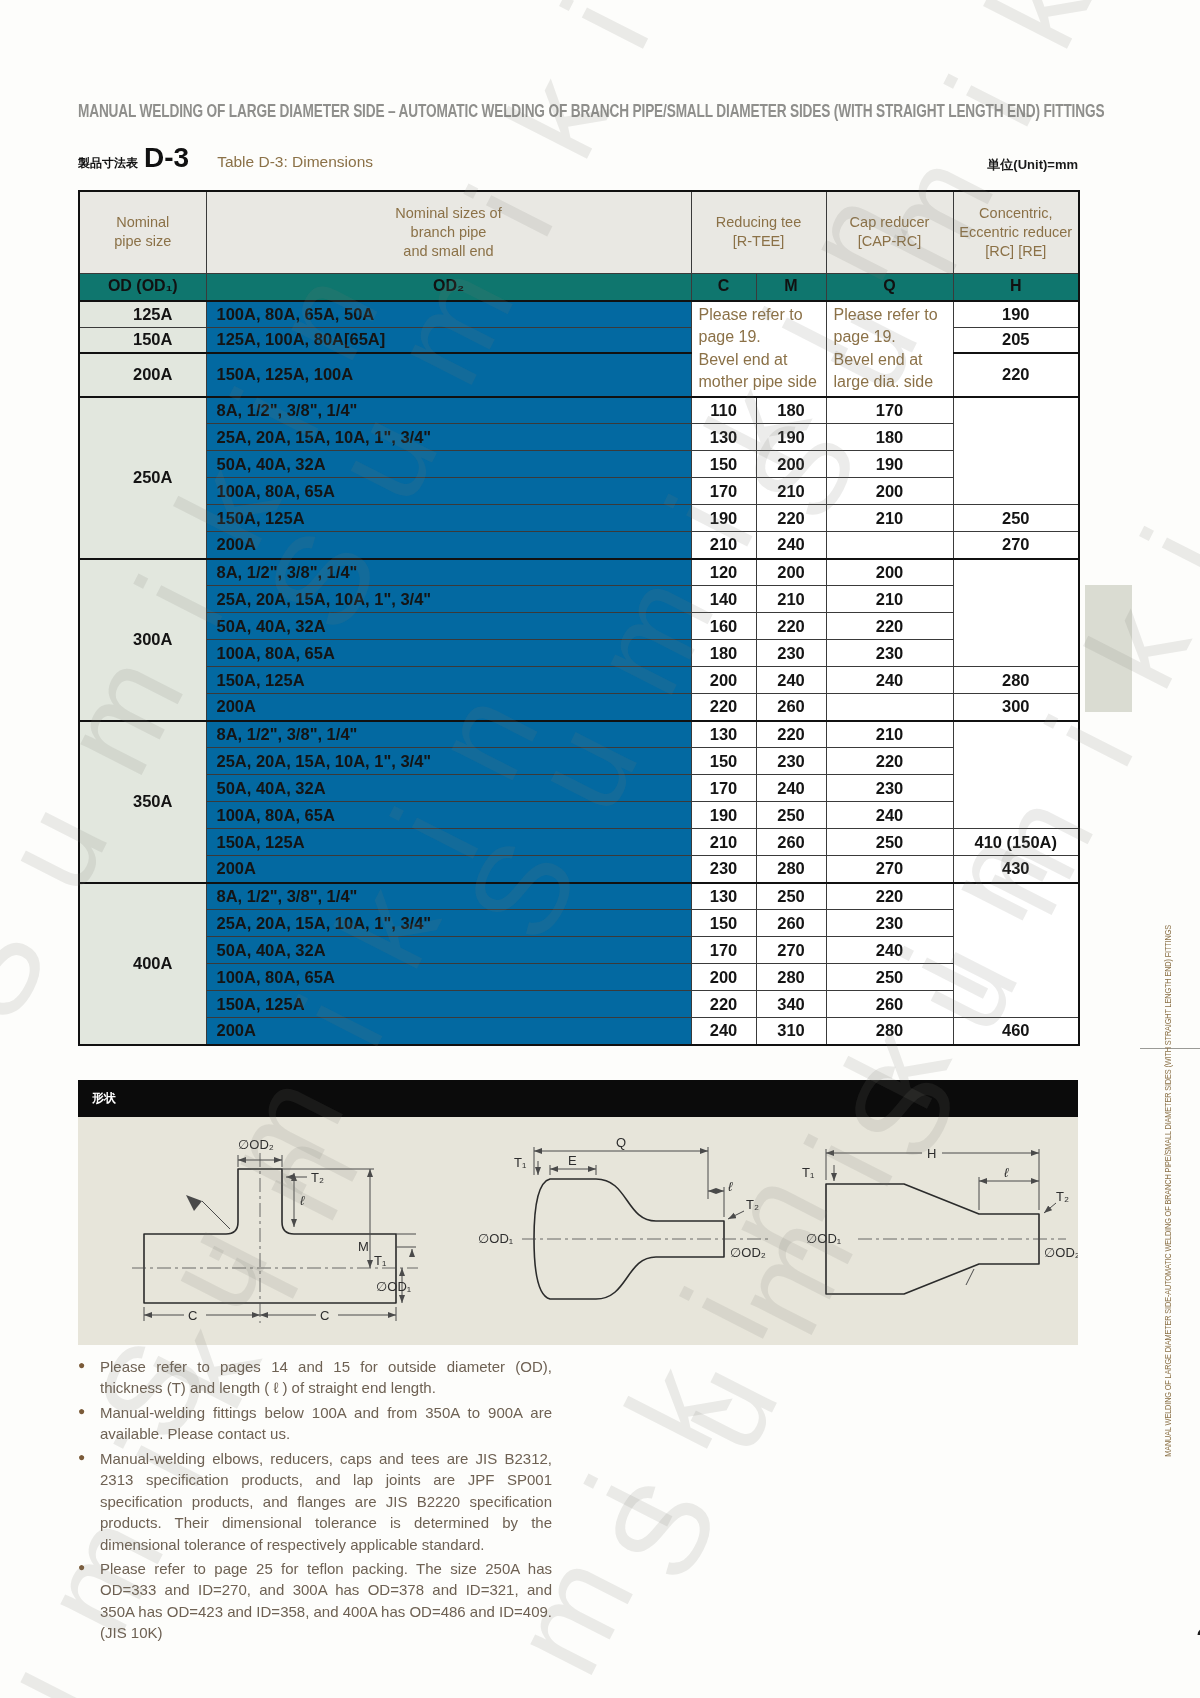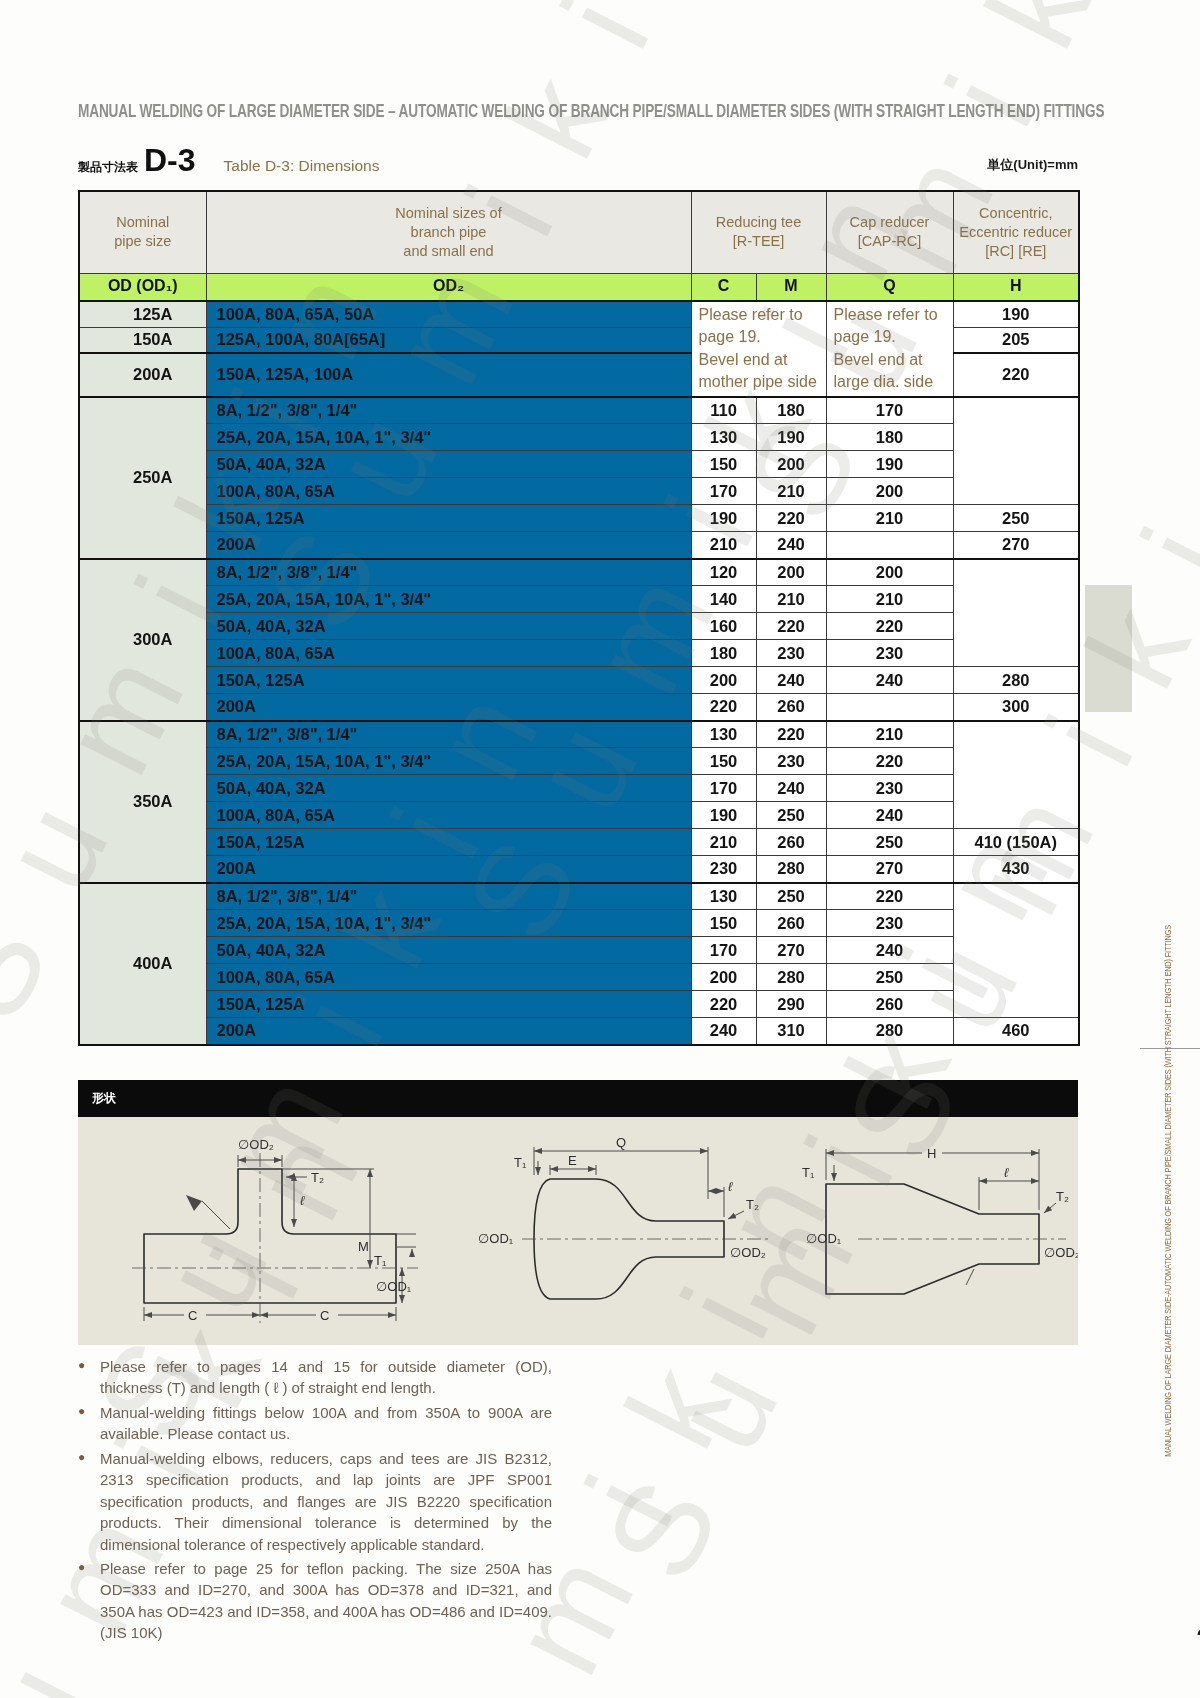--- a/index.html
+++ b/index.html
@@ -9,31 +9,31 @@
   
   .wm{position:absolute;z-index:5;font-size:130px;letter-spacing:.45em;color:rgba(122,119,112,.14);
       white-space:nowrap;pointer-events:none;transform:translate(-50%,-50%) rotate(-63deg);font-weight:400;}
 
   
   .doc-title{position:absolute;left:78px;top:101px;font-size:17.5px;font-weight:700;color:#8f8f8c;
       white-space:nowrap;transform:scaleX(.78);transform-origin:left center;letter-spacing:-.2px;}
 
   .ttl-row{position:absolute;left:78px;top:142px;width:1000px;height:34px;}
   .ttl-jp{font-size:12px;font-weight:700;color:#111;vertical-align:baseline;}
-  .ttl-code{font-size:32px;font-weight:700;color:#111;margin-left:6px;}
+  .ttl-code{font-size:28px;font-weight:700;color:#111;margin-left:6px;}
   .ttl-en{font-size:15.5px;color:#8b7147;margin-left:28px;}
   .unit{position:absolute;right:0;bottom:2px;font-size:13px;font-weight:700;color:#1a1a1a;}
 
   
   table.dims{position:absolute;left:78px;top:190px;width:1000px;border-collapse:collapse;table-layout:fixed;z-index:2;}
   table.dims{border:2.5px solid #111;}
   .dims th,.dims td{border:1px solid #3a3a3a;padding:0;}
   .dims thead th{background:#e9e8e3;color:#8b7147;font-weight:400;font-size:14.5px;line-height:1.3;white-space:pre-line;text-align:center;}
   .dims tr.h1{height:82px;}
-  .dims tr.h2 th{background:#bef264;color:#111;font-weight:700;font-size:16px;border-bottom:2px solid #111;}
+  .dims tr.h2 th{background:#0f766e;color:#111;font-weight:700;font-size:16px;border-bottom:2px solid #111;}
   .dims tr.h2{height:28px;}
   .dims td{font-size:16.5px;font-weight:700;text-align:center;color:#141414;background:#fff;}
   .dims td.size{background:#e2e7de;padding-left:20px;}
   .dims td.branch{background:#0369a1;text-align:left;padding-left:10px;}
   .dims td.note{color:#8b7147;font-weight:400;font-size:16px;text-align:left;padding:2px 4px 2px 7px;white-space:pre-line;line-height:1.4;vertical-align:middle;}
   .dims tr.r26{height:26px;} .dims tr.r43{height:43px;} .dims tr.r27{height:27px;}
   .dims tr.bt2 > td{border-top:2px solid #111;}
 
   
   .shape-bar{position:absolute;left:78px;top:1080px;width:1000px;height:37px;background:#0b0b0b;color:#fff;
@@ -282,21 +282,21 @@
       </tr>
       <tr class="r27">
         <td class="branch">100A, 80A, 65A</td>
         <td>200</td>
         <td>280</td>
         <td>250</td>
       </tr>
       <tr class="r27">
         <td class="branch">150A, 125A</td>
         <td>220</td>
-        <td>290</td>
+        <td>340</td>
         <td>260</td>
       </tr>
       <tr class="r27">
         <td class="branch">200A</td>
         <td>240</td>
         <td>310</td>
         <td>280</td>
         <td>460</td>
       </tr>
     </tbody>

